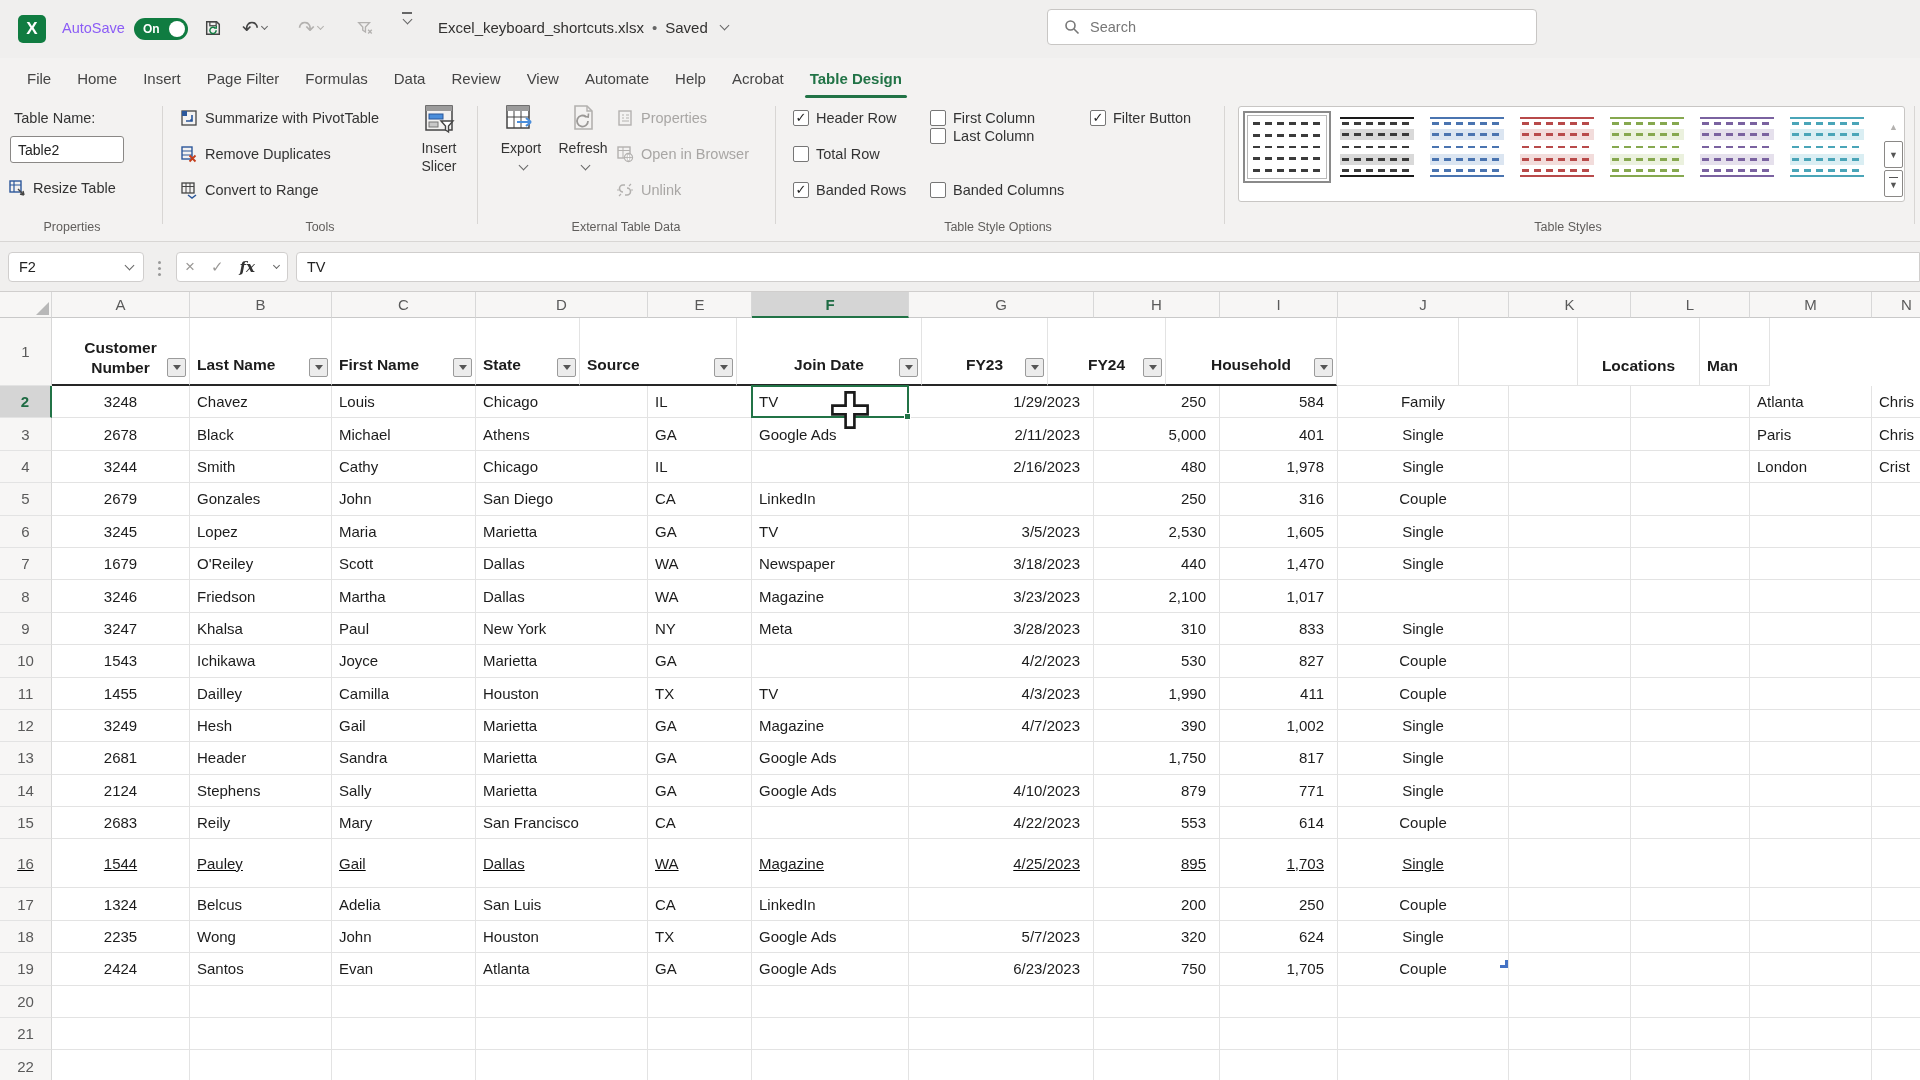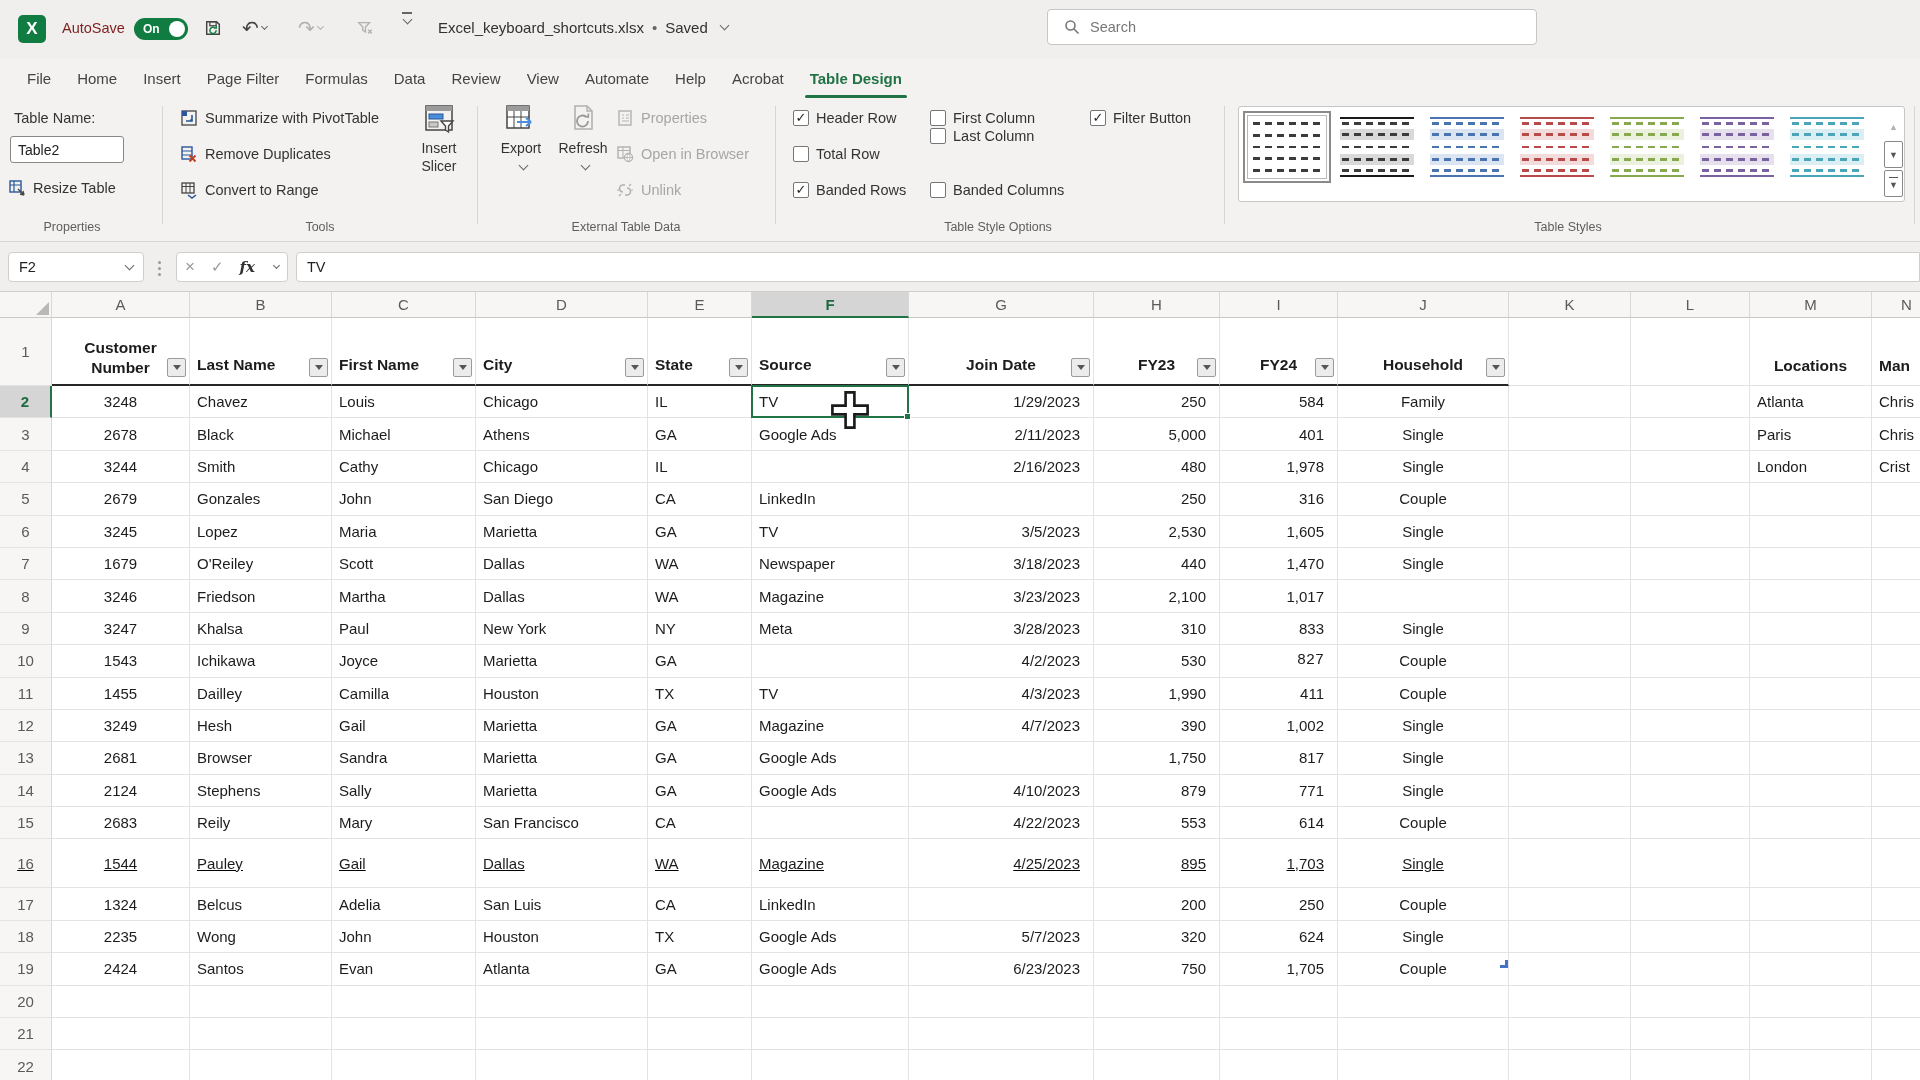--- a/index.html
+++ b/index.html
@@ -2,21 +2,21 @@
 <html><head>
 <meta charset="utf-8">
 <style>
   * { box-sizing: border-box; margin: 0; padding: 0; }
   html,body { width:1920px; height:1080px; overflow:hidden; font-family:"Liberation Sans",sans-serif; background:#f3f2f1; }
   .abs { position:absolute; }
 
   
   #titlebar { position:absolute; left:0; top:0; width:1920px; height:58px; background:#f0efee; }
   #logo { position:absolute; left:18px; top:15px; width:28px; height:28px; background:#107c41; border-radius:5px; color:#fff; font-weight:bold; font-size:17px; display:flex; align-items:center; justify-content:center; }
-  #autosave-label { position:absolute; left:62px; top:20px; font-size:14.5px; color:#7f1d1d; }
+  #autosave-label { position:absolute; left:62px; top:20px; font-size:14.5px; color:#8b5cf6; }
   #autosave-toggle { position:absolute; left:134px; top:18px; width:54px; height:22px; background:#107c41; border-radius:11px; cursor:pointer; }
   #autosave-toggle .on-text { position:absolute; left:9px; top:4px; color:#fff; font-size:12px; font-weight:bold; }
   #autosave-toggle .knob { position:absolute; right:3px; top:3px; width:16px; height:16px; background:#fff; border-radius:50%; }
   .qat-btn { position:absolute; top:12px; height:32px; display:flex; align-items:center; color:#444; }
   .chev { display:inline-block; width:7px; height:7px; border-right:1.6px solid #666; border-bottom:1.6px solid #666; transform:rotate(45deg); margin-left:5px; margin-top:-4px; }
   .chev.small { width:5px; height:5px; margin-left:3px; }
   .gray { color:#b3b1af !important; }
   .gray .chev { border-color:#b3b1af; }
   #filename { position:absolute; left:438px; top:19px; font-size:15px; color:#323130; display:flex; align-items:center; gap:8px; }
   #searchbox { position:absolute; left:1047px; top:9px; width:490px; height:36px; background:#fff; border:1px solid #c8c6c4; border-radius:4px; display:flex; align-items:center; padding-left:16px; gap:10px; }
@@ -468,26 +468,20 @@
         <div class="filterbtn">
           <div class="tri"></div>
         </div>
       </div>
       <div class="cell hcell al tblend" style="width: 144px;">
         <span>First Name</span>
         <div class="filterbtn">
           <div class="tri"></div>
         </div>
       </div>
-      <div class="cell hcell al tblend" style="width: 172px;">
-        <span>City</span>
-        <div class="filterbtn">
-          <div class="tri"></div>
-        </div>
-      </div>
       <div class="cell hcell al tblend" style="width: 104px;">
         <span>State</span>
         <div class="filterbtn">
           <div class="tri"></div>
         </div>
       </div>
       <div class="cell hcell al tblend" style="width: 157px;">
         <span>Source</span>
         <div class="filterbtn">
           <div class="tri"></div>
@@ -669,21 +663,21 @@
     <div class="grow" style="height: 32.4px;">
       <div class="rowhdr">10</div>
       <div class="cell ac" style="width: 138px;">1543</div>
       <div class="cell al" style="width: 142px;">Ichikawa</div>
       <div class="cell al" style="width: 144px;">Joyce</div>
       <div class="cell al" style="width: 172px;">Marietta</div>
       <div class="cell al" style="width: 104px;">GA</div>
       <div class="cell al" style="width: 157px;"></div>
       <div class="cell ar" style="width: 185px;">4/2/2023</div>
       <div class="cell ar" style="width: 126px;">530</div>
-      <div class="cell ar" style="width: 118px; font-family: Liberation Mono, monospace;">827</div>
+      <div class="cell ar" style="width: 118px;">827</div>
       <div class="cell ac" style="width: 171px;">Couple</div>
       <div class="cell al" style="width: 122px;"></div>
       <div class="cell al" style="width: 119px;"></div>
       <div class="cell al" style="width: 122px;"></div>
       <div class="cell al" style="width: 70px;"></div>
     </div>
     <div class="grow" style="height: 32.4px;">
       <div class="rowhdr">11</div>
       <div class="cell ac" style="width: 138px;">1455</div>
       <div class="cell al" style="width: 142px;">Dailley</div>
@@ -713,21 +707,21 @@
       <div class="cell ar" style="width: 118px;">1,002</div>
       <div class="cell ac" style="width: 171px;">Single</div>
       <div class="cell al" style="width: 122px;"></div>
       <div class="cell al" style="width: 119px;"></div>
       <div class="cell al" style="width: 122px;"></div>
       <div class="cell al" style="width: 70px;"></div>
     </div>
     <div class="grow" style="height: 32.4px;">
       <div class="rowhdr">13</div>
       <div class="cell ac" style="width: 138px;">2681</div>
-      <div class="cell al" style="width: 142px;">Browser</div>
+      <div class="cell al" style="width: 142px;">Header</div>
       <div class="cell al" style="width: 144px;">Sandra</div>
       <div class="cell al" style="width: 172px;">Marietta</div>
       <div class="cell al" style="width: 104px;">GA</div>
       <div class="cell al" style="width: 157px;">Google Ads</div>
       <div class="cell ar" style="width: 185px;"></div>
       <div class="cell ar" style="width: 126px;">1,750</div>
       <div class="cell ar" style="width: 118px;">817</div>
       <div class="cell ac" style="width: 171px;">Single</div>
       <div class="cell al" style="width: 122px;"></div>
       <div class="cell al" style="width: 119px;"></div>

